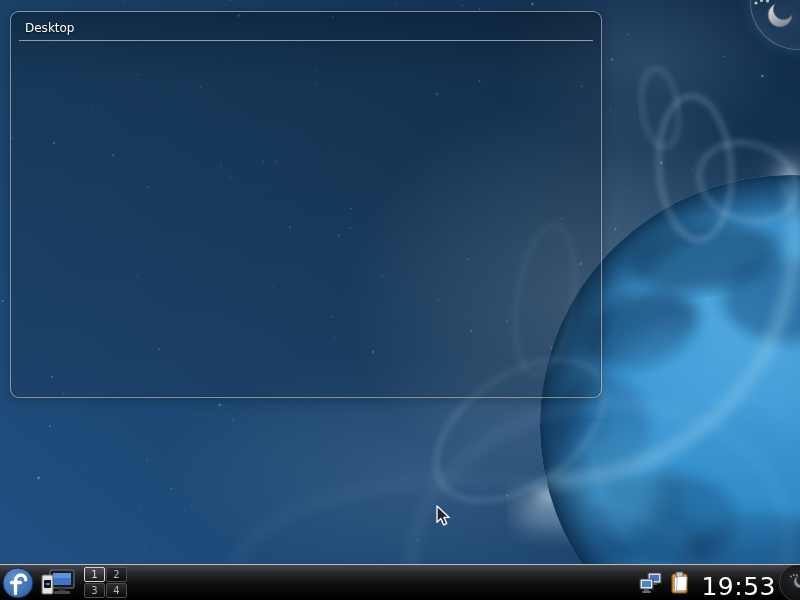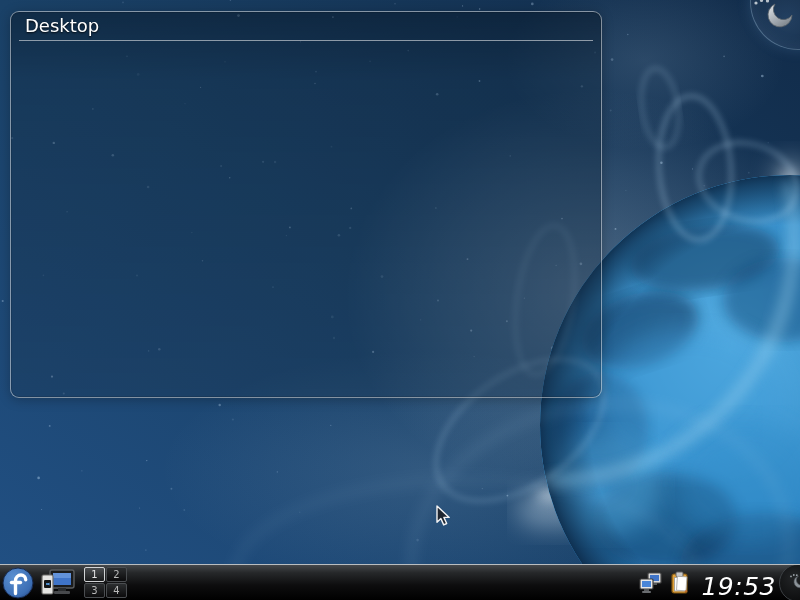--- a/index.html
+++ b/index.html
@@ -18,21 +18,21 @@
     border:1px solid rgba(255,255,255,0.48);
     background:linear-gradient(180deg, rgba(8,24,40,0.50) 0%, rgba(18,42,64,0.38) 18%, rgba(24,48,72,0.30) 100%);
     box-shadow:0 2px 12px rgba(0,0,0,0.25), inset 0 0 0 1px rgba(0,0,0,0.12);
     box-sizing:border-box;
   }
   .folder-view-header{
     margin:0 8px;padding:5px 6px 4px 6px;
     border-bottom:1px solid rgba(255,255,255,0.52);
   }
   .folder-view-title{
-    color:#ffffff;font-size:18px;line-height:16px;
+    color:#ffffff;font-size:12px;line-height:16px;
     text-shadow:0 1px 2px rgba(0,0,0,0.85);
   }
 
   
   .toolbox{
     position:absolute;left:750px;top:-46px;width:96px;height:96px;
     border-radius:50%;
     border:1px solid rgba(160,195,225,0.40);
     background:radial-gradient(circle at 38% 68%, rgba(60,92,128,0.42), rgba(16,34,56,0.55) 72%);
     box-shadow:0 0 14px rgba(120,170,220,0.20), inset 0 0 16px rgba(150,200,255,0.12);
@@ -73,21 +73,20 @@
 
   .panel-spacer{flex:1;}
 
   .systray{display:flex;align-items:center;gap:3px;margin-right:5px;}
   .tray-btn{width:26px;height:26px;}
 
   .clock{
     color:#ffffff;font-size:25px;line-height:26px;
     margin:9px 3px 1px 3px;letter-spacing:0.5px;
     font-family:"DejaVu Sans", sans-serif;
-    font-style:italic;
   }
 
   .panel-toolbox{
     position:relative;width:38px;height:38px;margin-right:-17px;flex:none;
     border-radius:50%;
     border:1px solid #3c4044;
     background:radial-gradient(circle at 40% 35%, #232527, #0e0f10 70%);
     box-sizing:border-box;
     display:flex;align-items:center;justify-content:center;
   }

